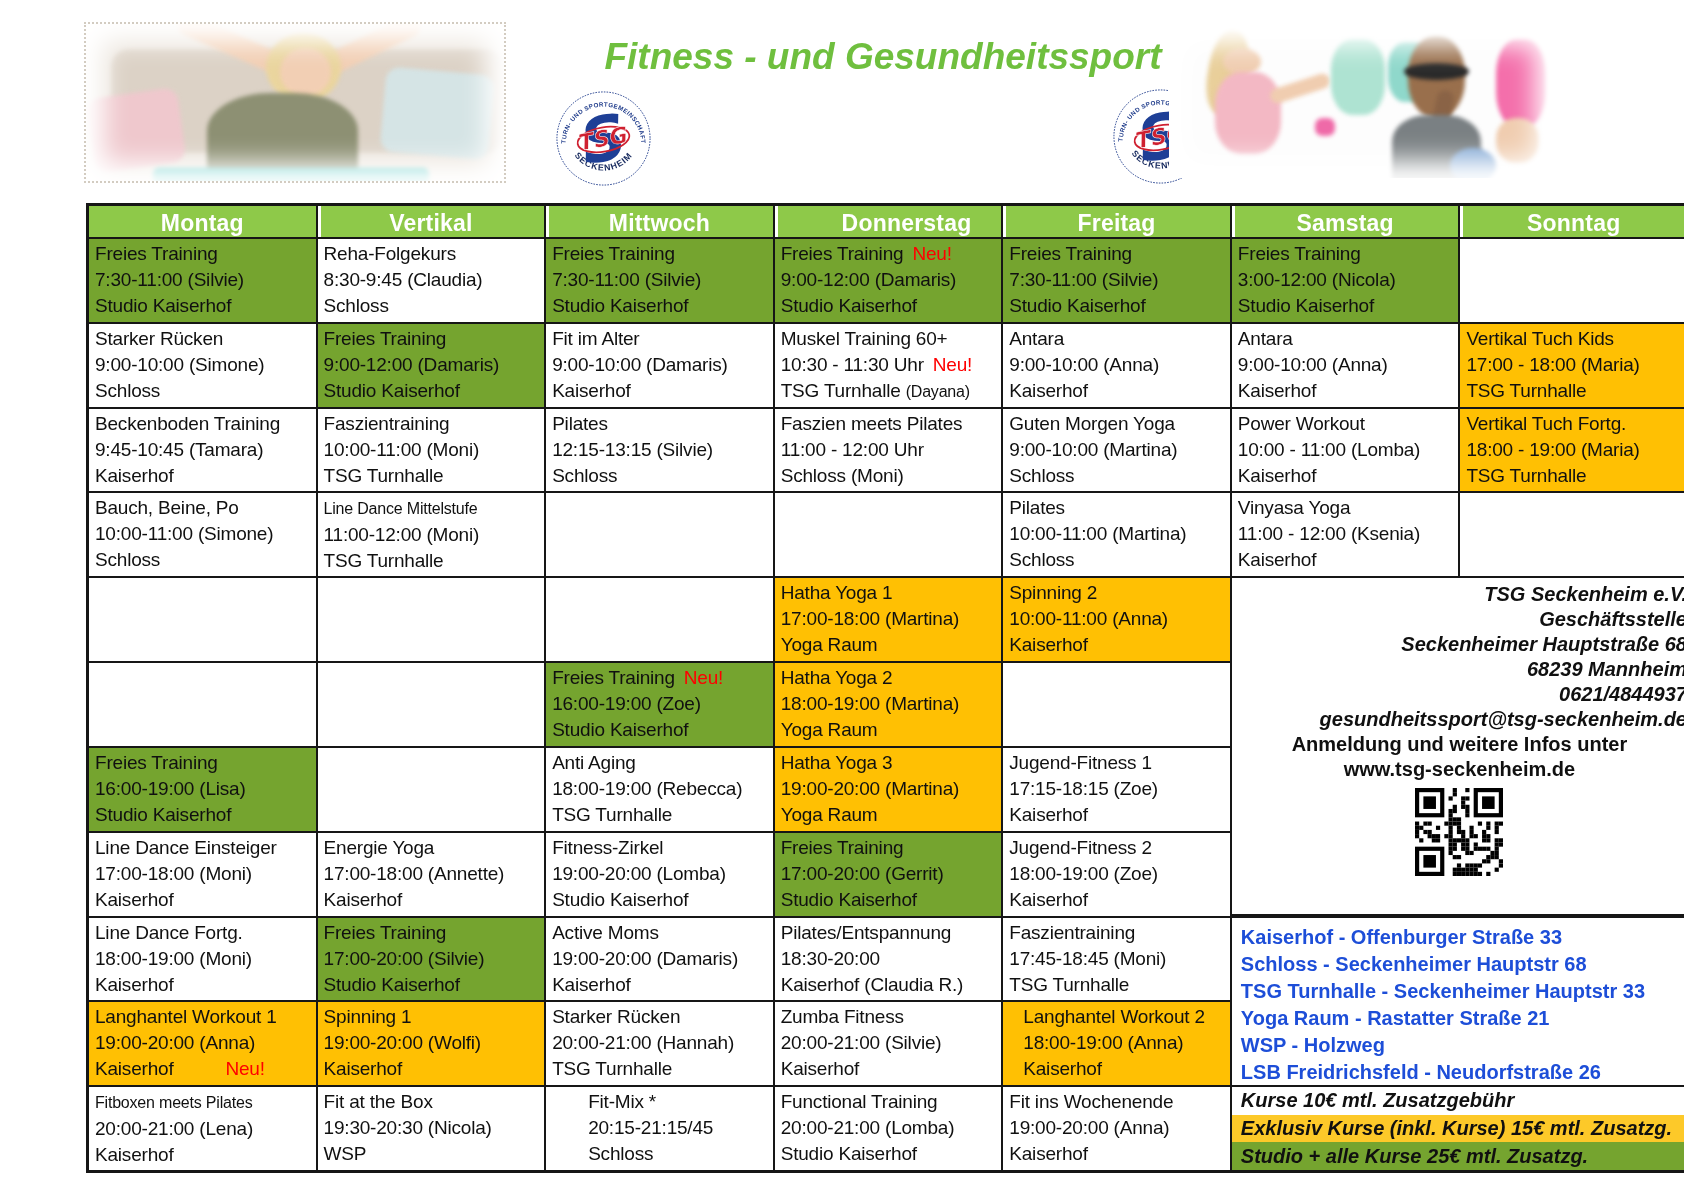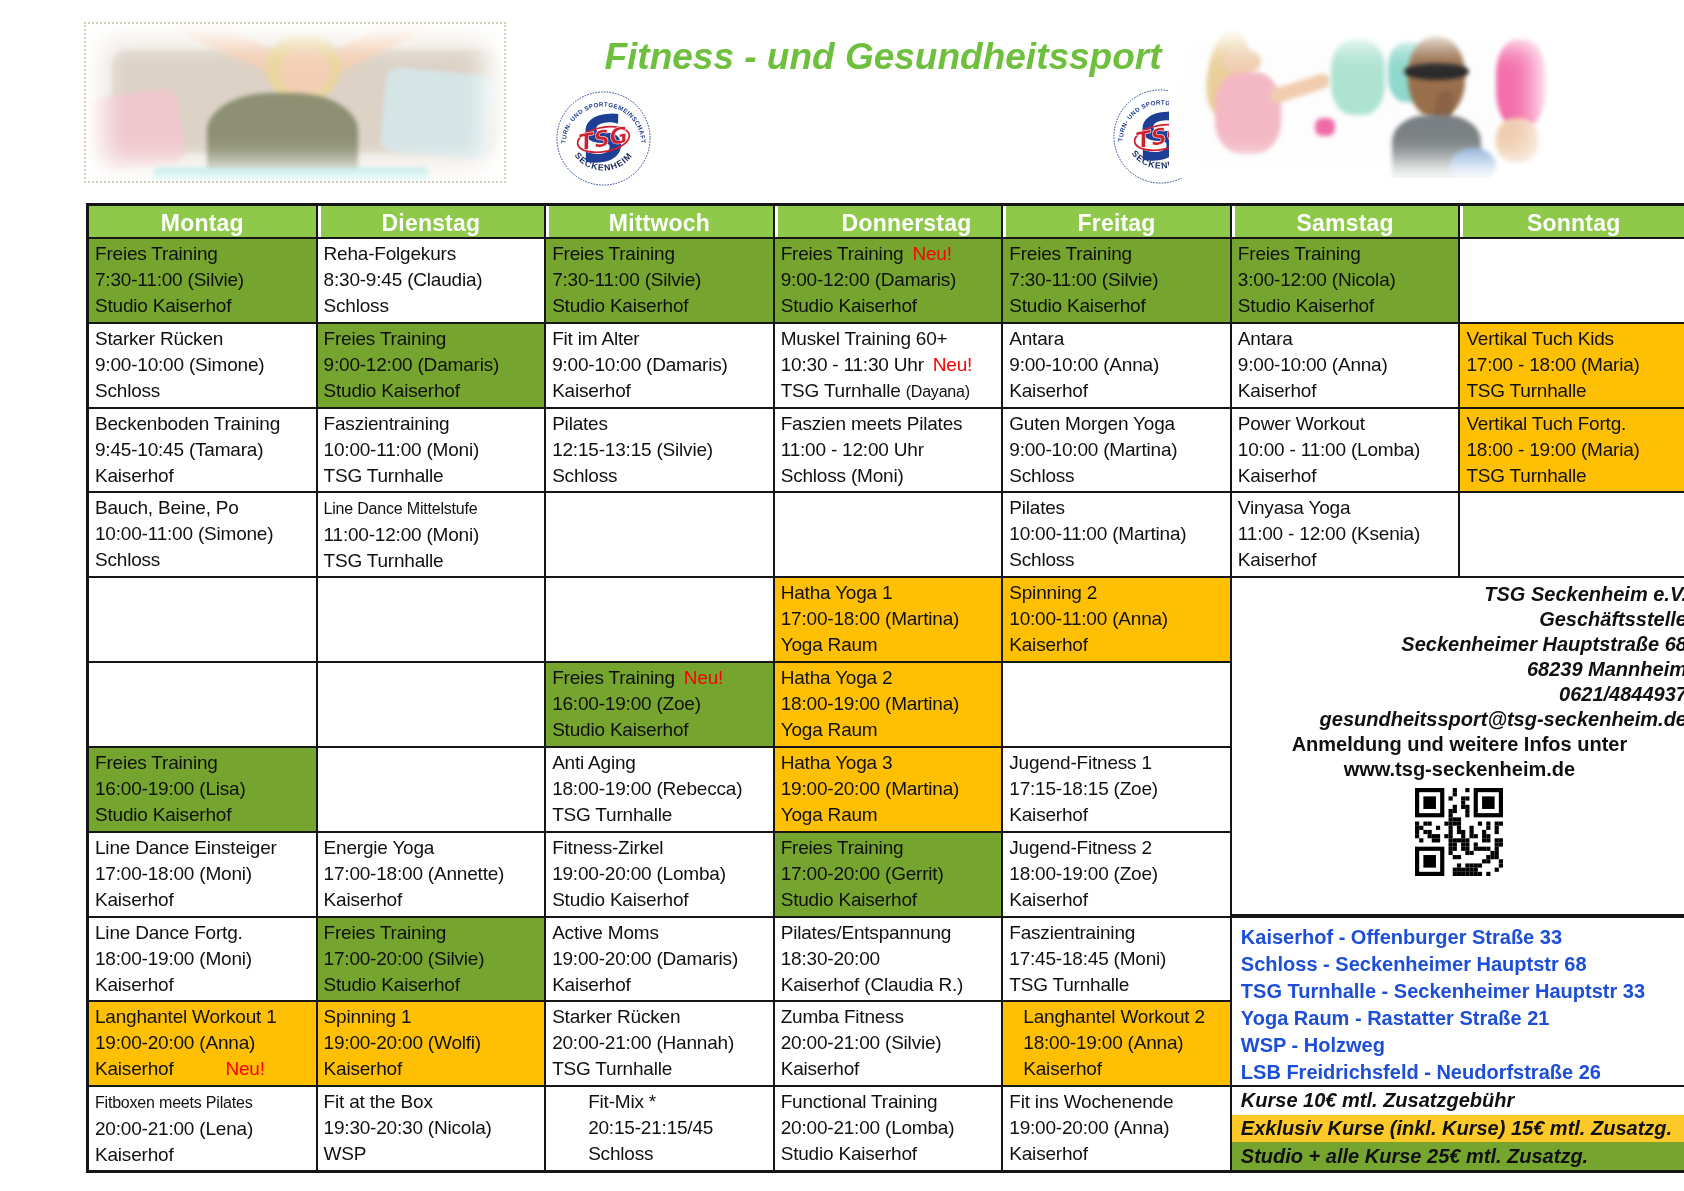--- a/index.html
+++ b/index.html
@@ -135,21 +135,21 @@
     <div class="pr-head5"></div>
     <div class="pr-band5"></div>
     <div class="pr-braid5"></div>
     <div class="pr-top5"></div>
     <div class="pr-watch"></div>
     <div class="pr-ball"></div>
   </div>
 
   <div class="schedule" id="schedule">
       <div class="day-header" style="grid-area: 1 / 1;">Montag</div>
-      <div class="day-header sep" style="grid-area: 1 / 2;">Dienstag</div>
+      <div class="day-header sep" style="grid-area: 1 / 2;">Vertikal</div>
       <div class="day-header sep" style="grid-area: 1 / 3;">Mittwoch</div>
       <div class="day-header sep" style="grid-area: 1 / 4; padding-left: 37px;">Donnerstag</div>
       <div class="day-header sep" style="grid-area: 1 / 5;">Freitag</div>
       <div class="day-header sep" style="grid-area: 1 / 6;">Samstag</div>
       <div class="day-header sep" style="grid-area: 1 / 7;">Sonntag</div>
       <div class="cell bg-green" style="grid-area: 2 / 1;">
         <div class="line"><span>Freies Training</span></div>
         <div class="line"><span>7:30-11:00 (Silvie)</span></div>
         <div class="line"><span>Studio Kaiserhof</span></div>
       </div>

